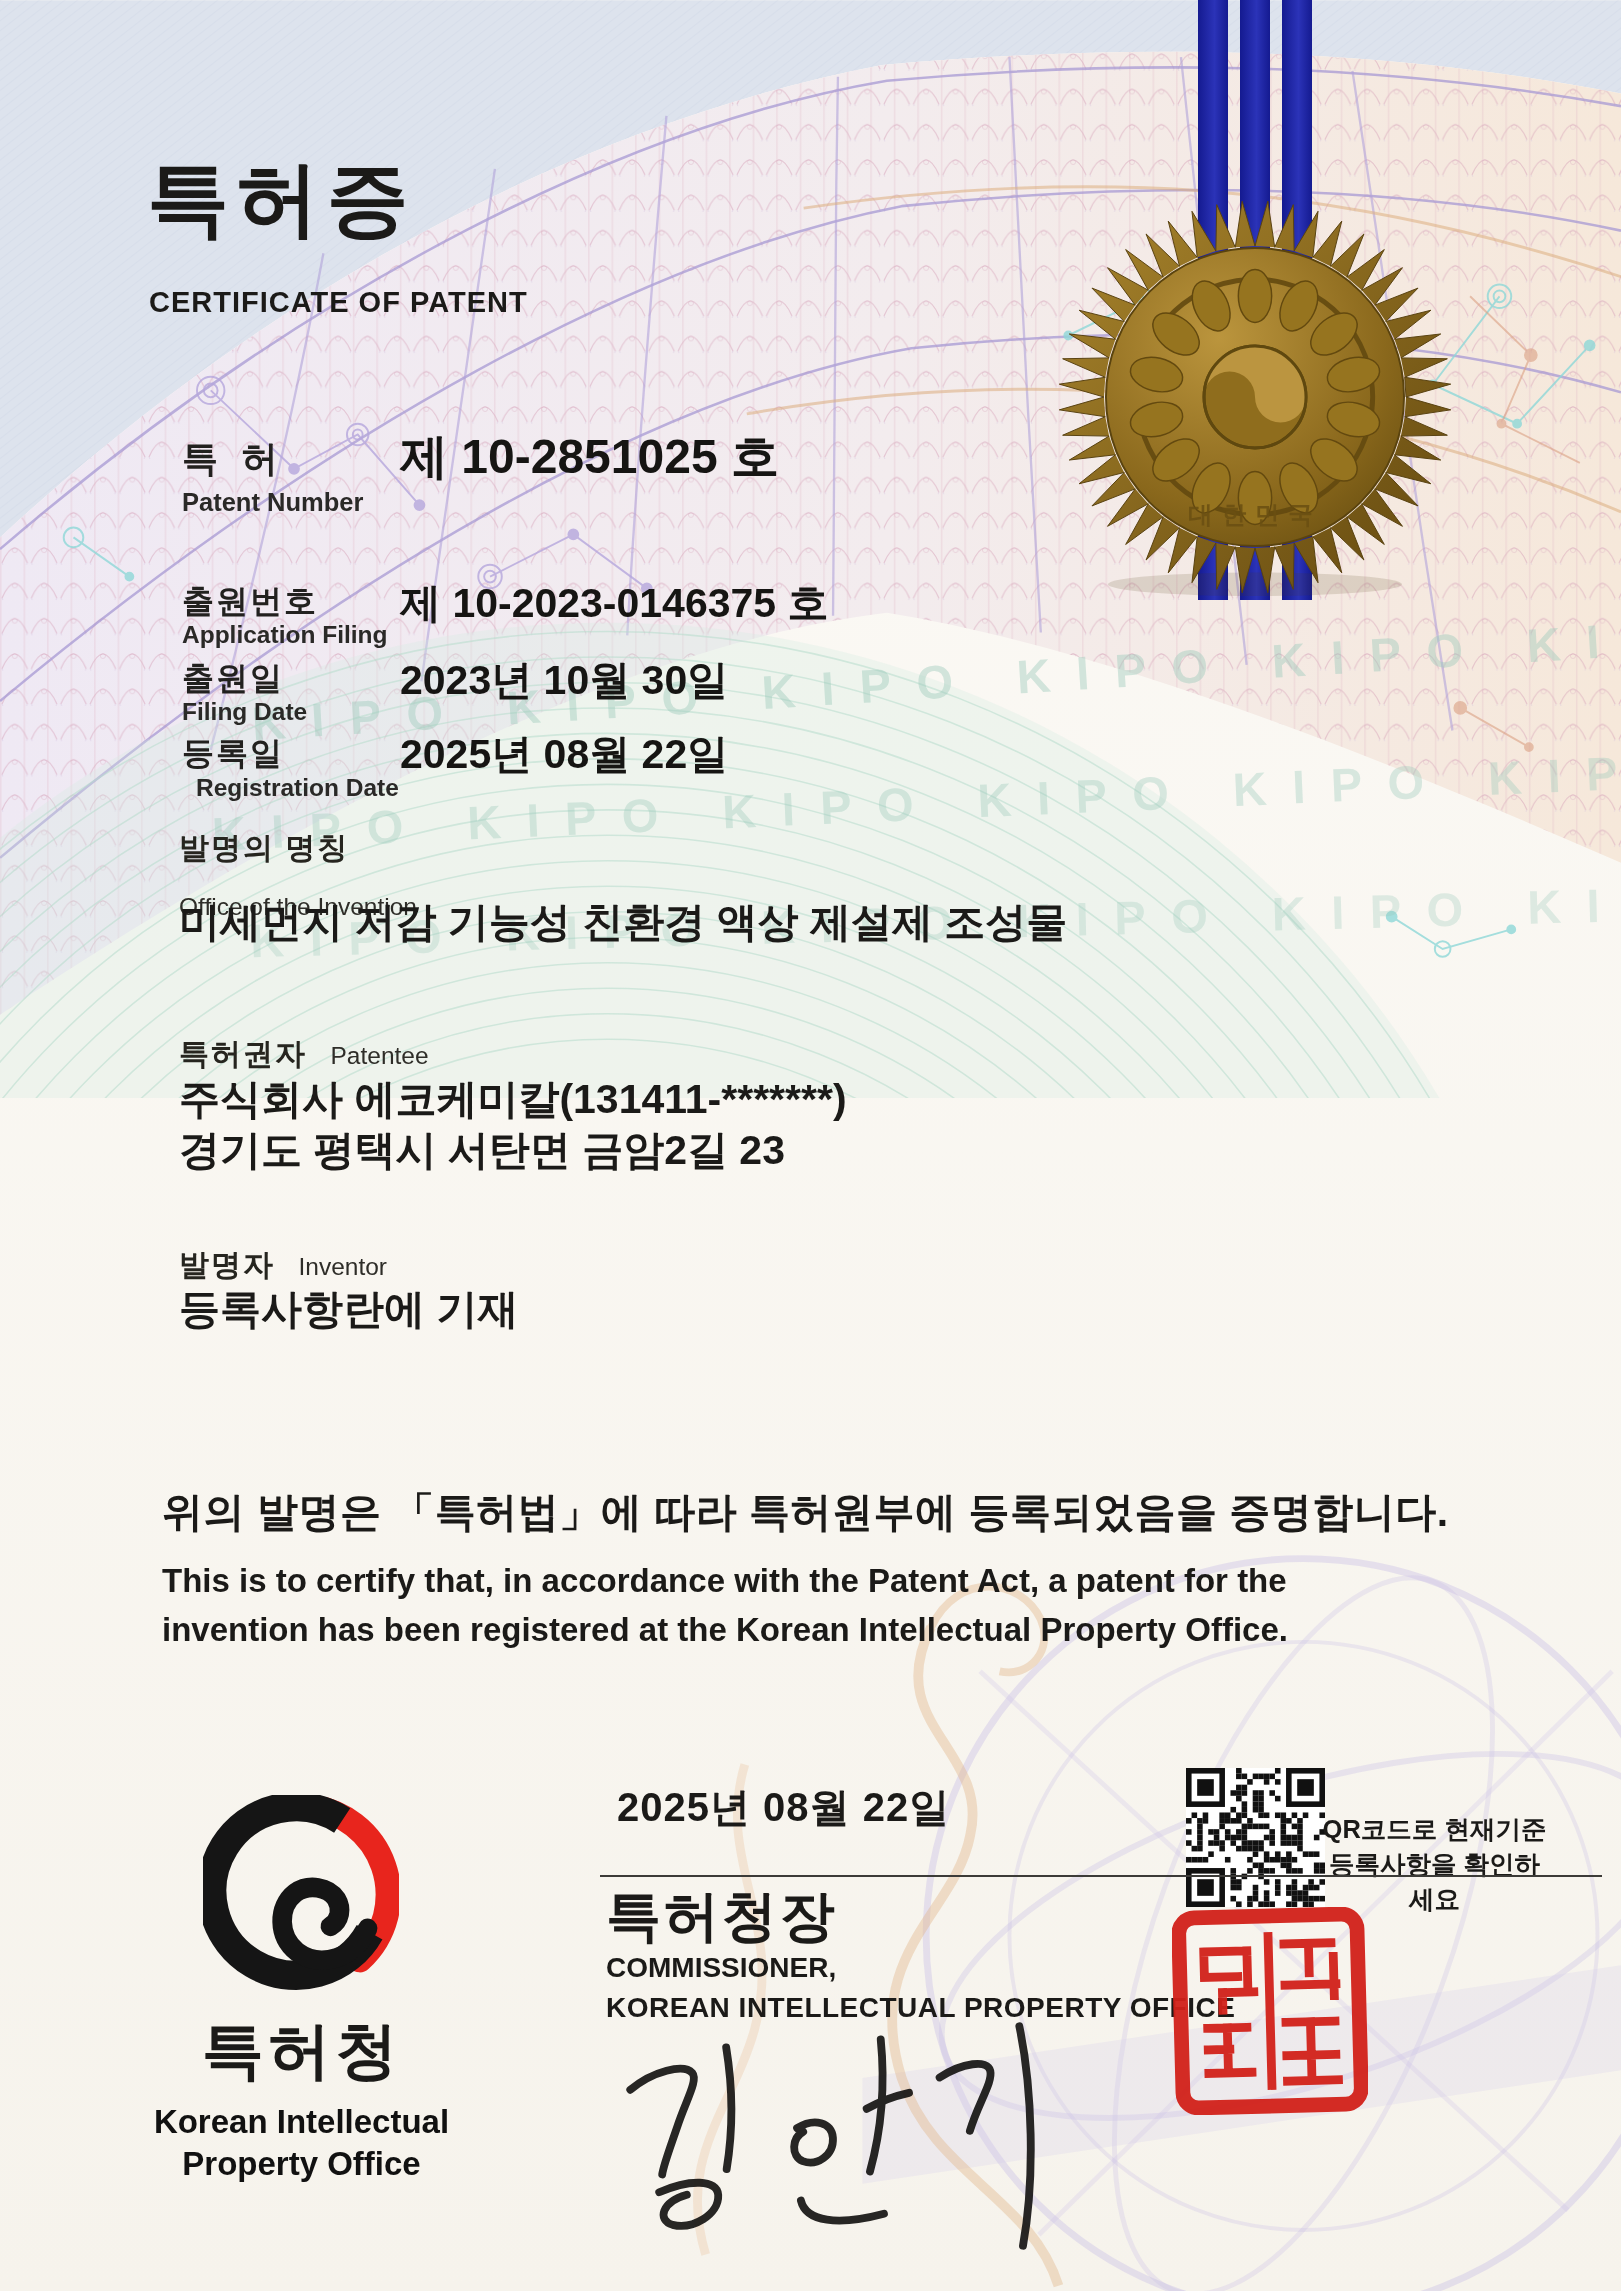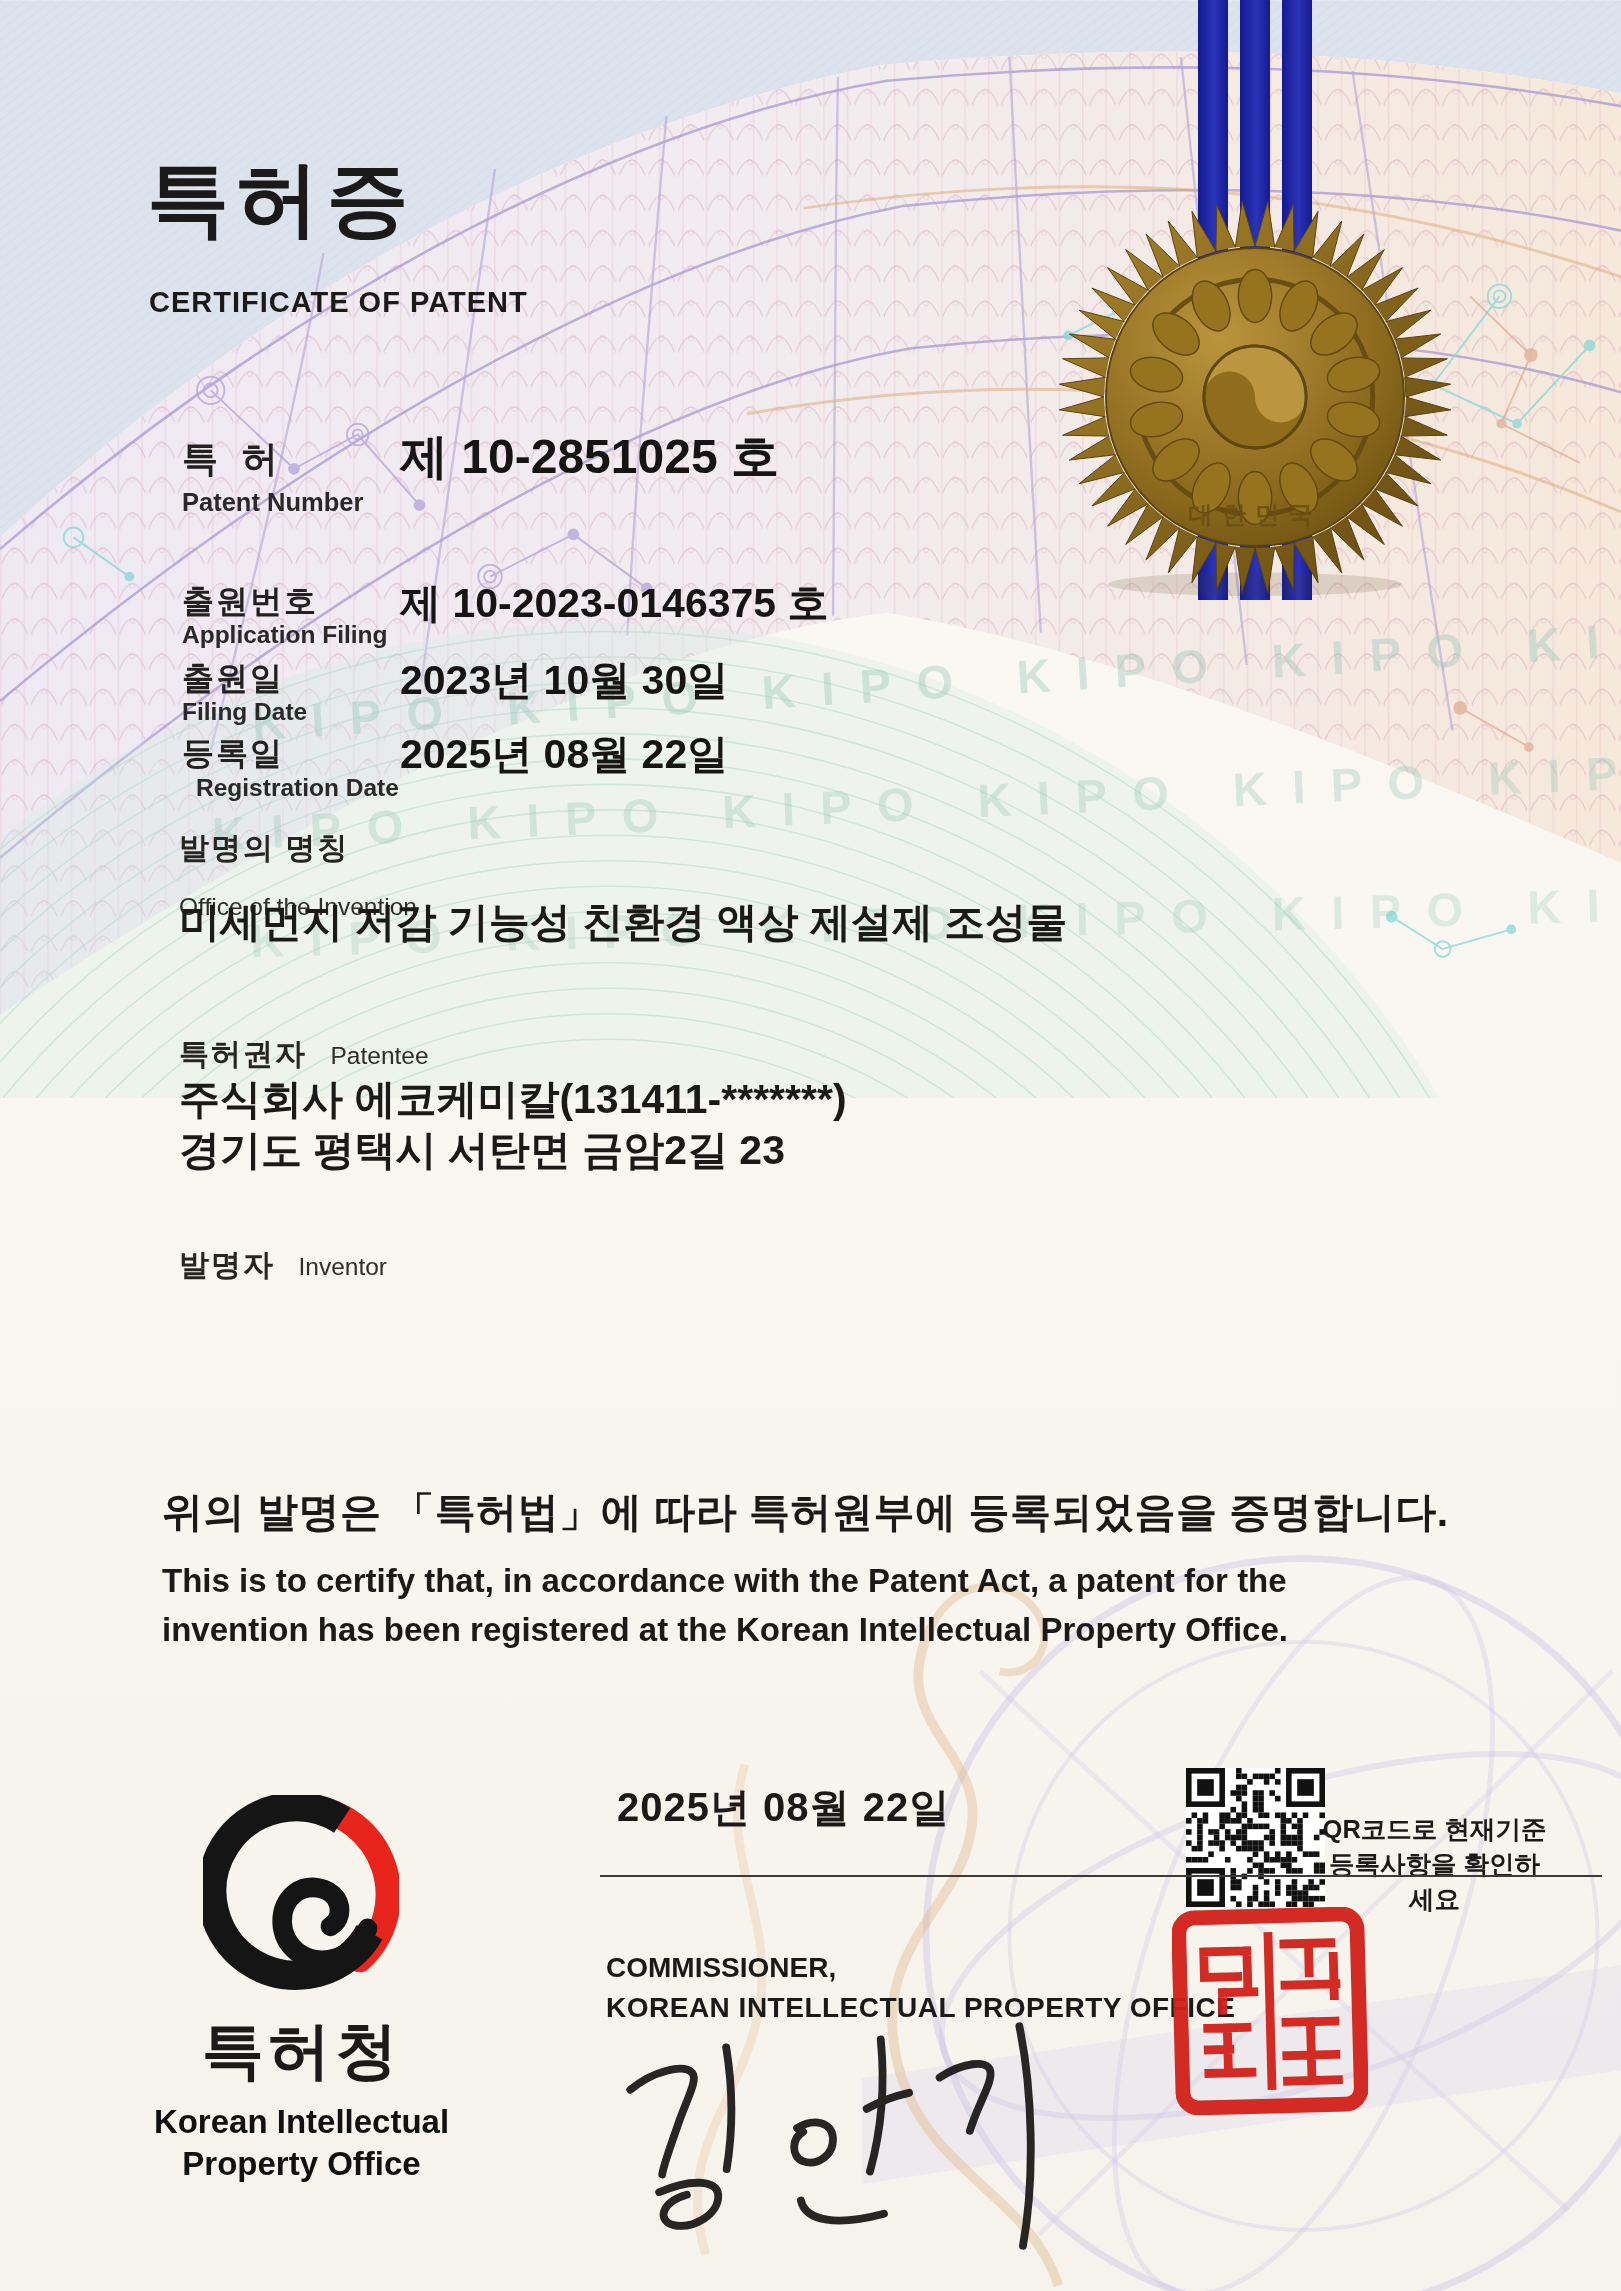--- a/index.html
+++ b/index.html
@@ -296,20 +296,21 @@
     <span class="ko">특허권자</span>
     <span class="en">Patentee</span>
   </div>
   <div class="abs s-pat-name">주식회사 에코케미칼(131411-*******)</div>
   <div class="abs s-pat-addr">경기도 평택시 서탄면 금암2길 23</div>
 
   <div class="abs sec-lab s-invr-lab">
     <span class="ko">발명자</span>
     <span class="en">Inventor</span>
   </div>
+  <div class="abs s-invr-val">등록사항란에 기재</div>
 
   <div class="abs st-ko">위의 발명은 「특허법」에 따라 특허원부에 등록되었음을 증명합니다.</div>
   <div class="abs st-en1">This is to certify that, in accordance with the Patent Act, a patent for the</div>
   <div class="abs st-en2">invention has been registered at the Korean Intellectual Property Office.</div>
 
   <div class="abs iss-date">2025년 08월 22일</div>
 
   <svg class="abs qr" width="139" height="139" viewBox="0 0 142 142">
     <rect width="142" height="142" fill="#fff"></rect>
     <g fill="#111">
@@ -518,20 +519,21 @@
         <rect x="119.28" y="136.32" width="5.68" height="5.68"></rect>
         <rect x="124.96" y="136.32" width="5.68" height="5.68"></rect>
       </g>
   </svg>
   <div class="abs qr-cap">
     <div>QR코드로 현재기준</div>
     <div>등록사항을 확인하세요</div>
   </div>
 
   <div class="abs rule"></div>
+  <div class="abs comm-ko">특허청장</div>
   <div class="abs comm-en1">COMMISSIONER,</div>
   <div class="abs comm-en2">KOREAN INTELLECTUAL PROPERTY OFFICE</div>
 
   <svg class="abs seal" width="196" height="208" viewBox="0 0 200 212">
     <g stroke="#d2211a" fill="none" opacity=".95" transform="rotate(-1.5 100 106)">
       <rect x="9" y="9" width="182" height="194" rx="16" stroke-width="15"></rect>
       <g stroke-width="9" stroke-linecap="square">
         <path d="M34 44 h44 M34 44 v26 M34 70 h34 M78 44 v40 M52 86 h32 M52 86 v18"></path>
         <path d="M116 38 h48 M141 38 v30 M116 80 h52 M166 52 v40"></path>
         <path d="M36 122 h40 M56 122 v46 M36 168 h44 M36 144 h22"></path>

